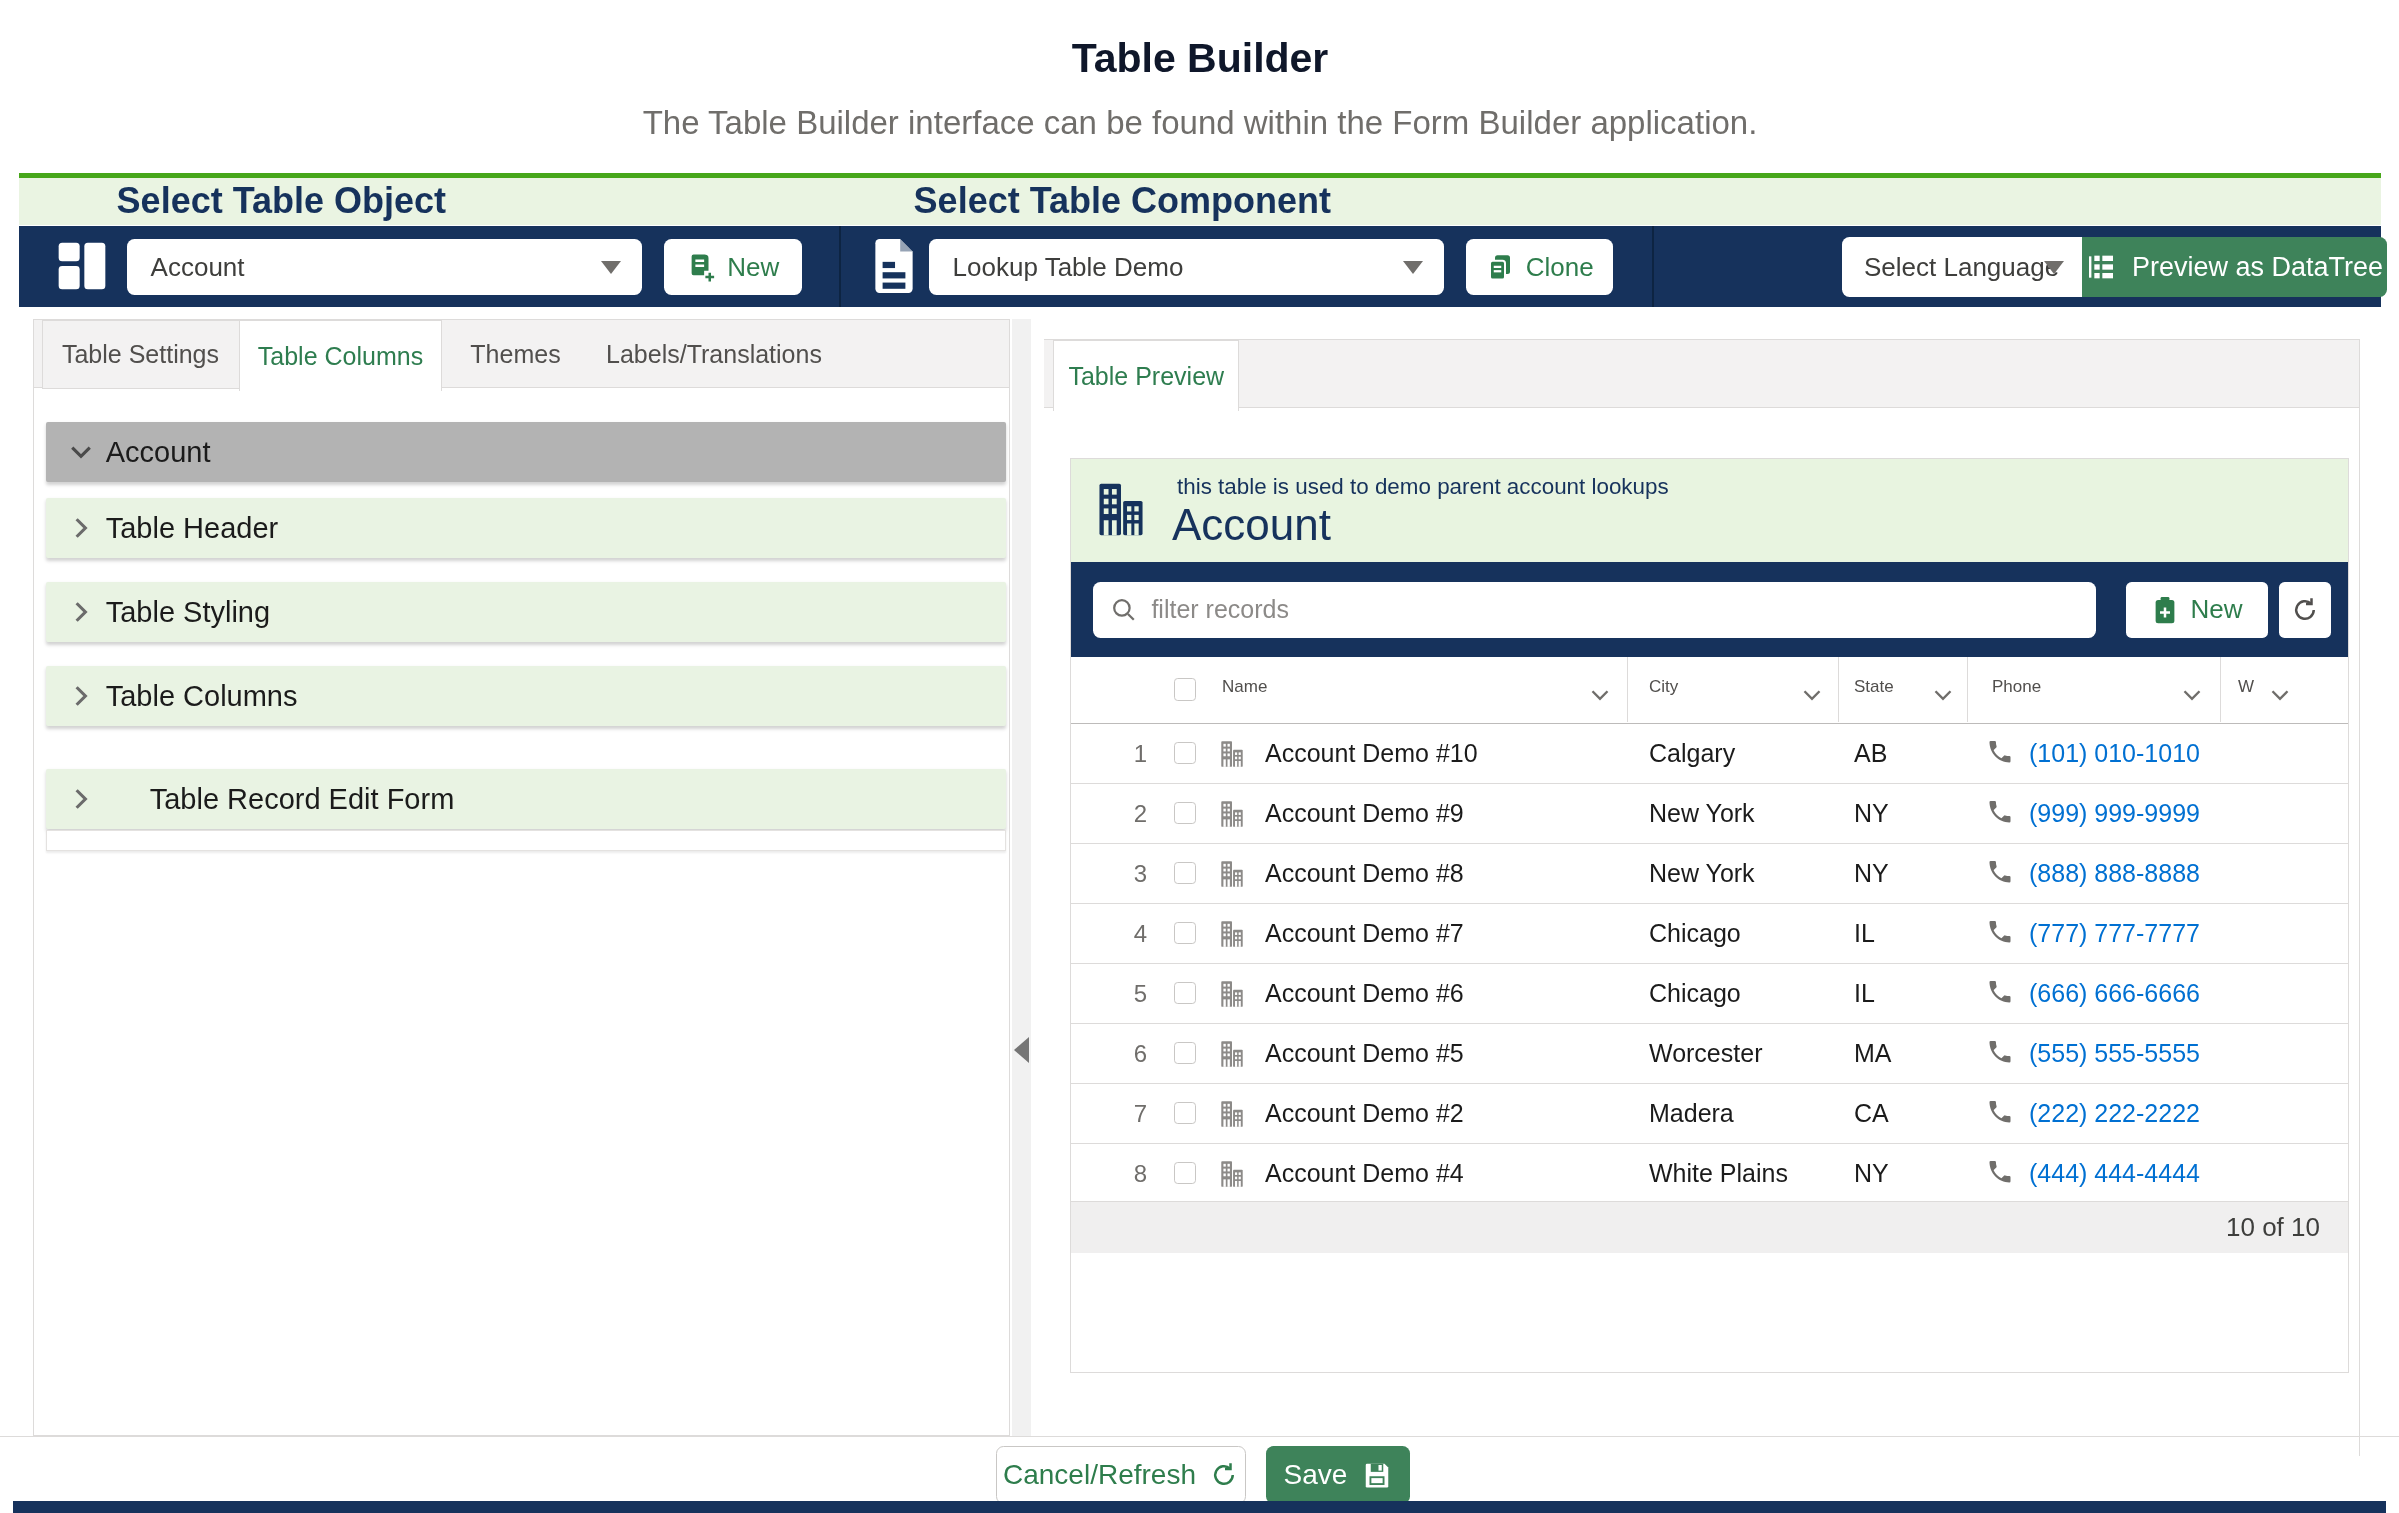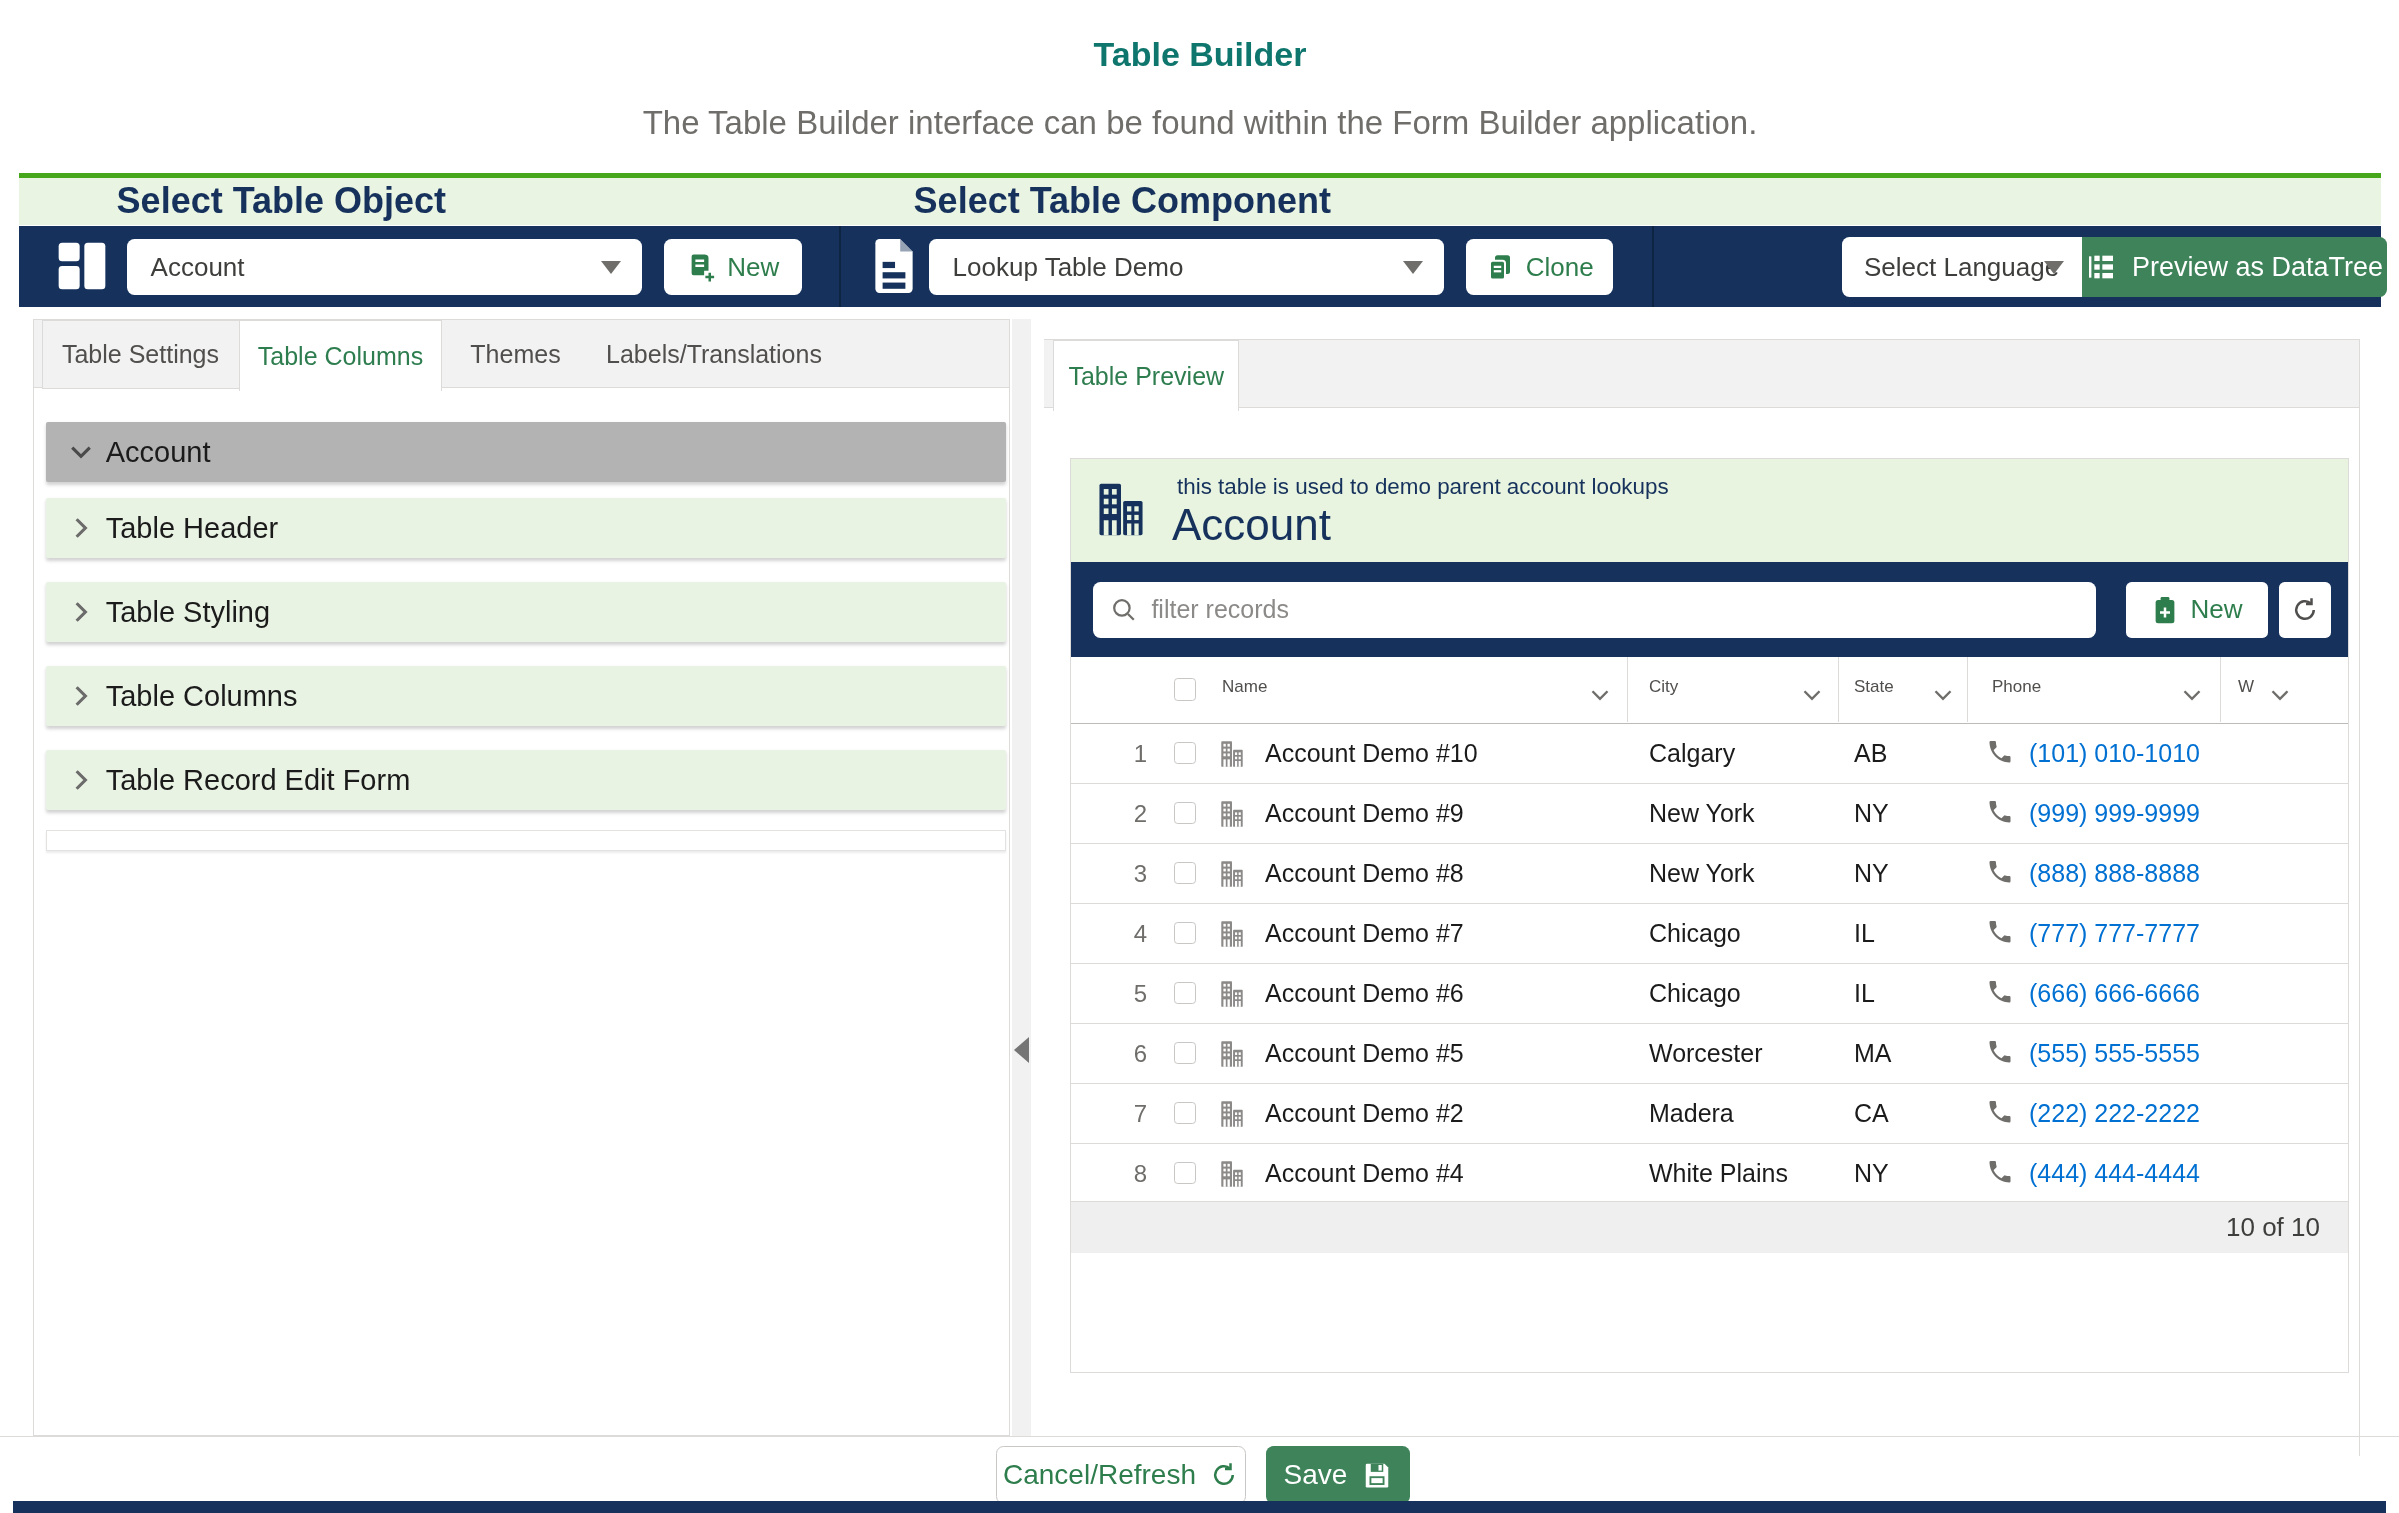--- a/index.html
+++ b/index.html
@@ -2,21 +2,21 @@
 <html style="font-size:15px"><head>
 <meta charset="utf-8">
 <style>
   * { margin:0; padding:0; box-sizing:border-box; }
   html,body { background:#ffffff; }
   body { font-family:"Liberation Sans", sans-serif; color:#1b1b1b; }
   .stage { position:relative; width:2400px; height:1514px; background:#fff; overflow:hidden; }
 
   
   .page-title { position:absolute; top:35px; left:0; width:100%; text-align:center;
-    font-size:34px; font-weight:700; color:#0f766e; }
+    font-size:41px; font-weight:700; color:#0f172a; }
   .page-subtitle { position:absolute; top:104px; left:0; width:100%; text-align:center;
     font-size:33px; color:#706e6b; }
 
   
   .band { position:absolute; left:18.6px; top:173px; width:2362px; height:52px;
     background:#eaf4e2; border-top:5.6px solid #47a71a; overflow:visible; }
   .band-label { position:absolute; top:1.9px; font-size:36px; font-weight:700; color:#16325c; }
   .band-label.obj { left:98px; }
   .band-label.comp { left:895px; }
 
@@ -247,21 +247,21 @@
       <span class="acc-label">Table Styling</span>
     </div>
     <div class="acc-row green" style="top:347px;">
       <span class="acc-chevron">
         <svg width="28" height="28" viewBox="0 0 16 16" fill="none" stroke="#6b6b6b" stroke-width="1.8">
             <polyline points="5.5,3 10.5,8 5.5,13"></polyline>
           </svg>
       </span>
       <span class="acc-label">Table Columns</span>
     </div>
-    <div class="acc-row green" style="top:431px;">
+    <div class="acc-row green" style="top:450px;gap:44px;">
       <span class="acc-chevron">
         <svg width="28" height="28" viewBox="0 0 16 16" fill="none" stroke="#6b6b6b" stroke-width="1.8">
             <polyline points="5.5,3 10.5,8 5.5,13"></polyline>
           </svg>
       </span>
       <span class="acc-label">Table Record Edit Form</span>
     </div>
     <div class="acc-empty" style="top:511px;"></div>
   </div>
 

